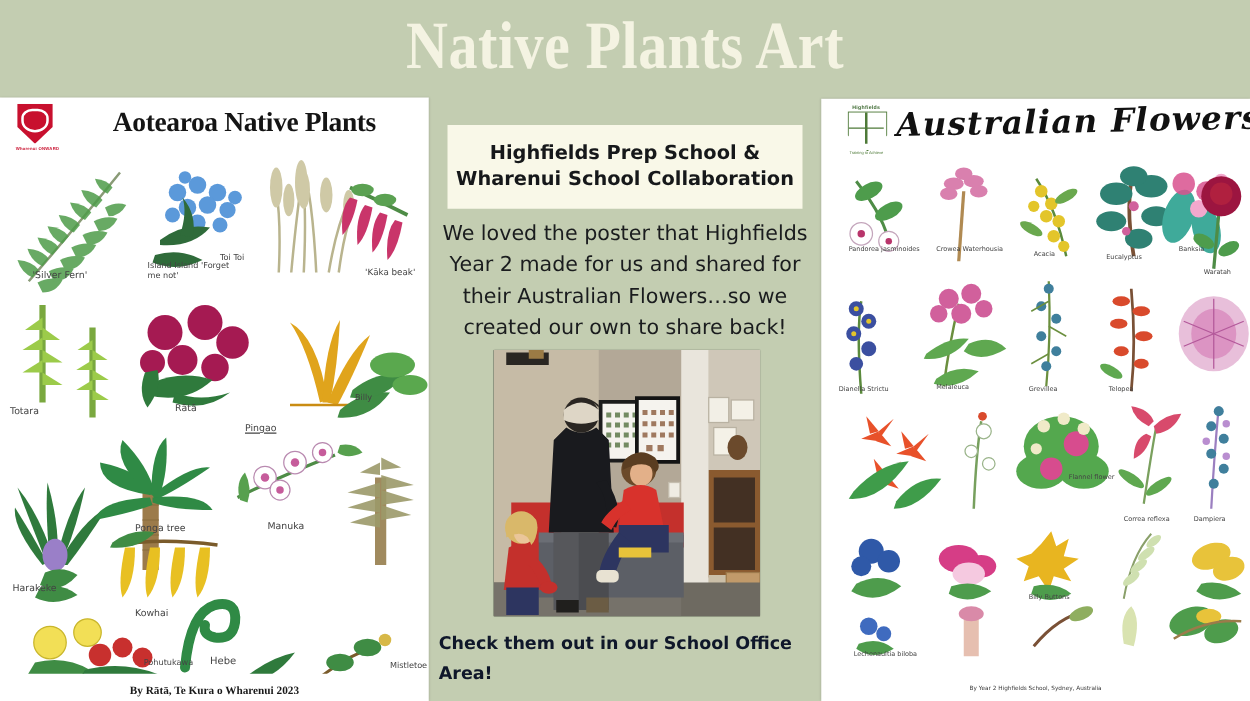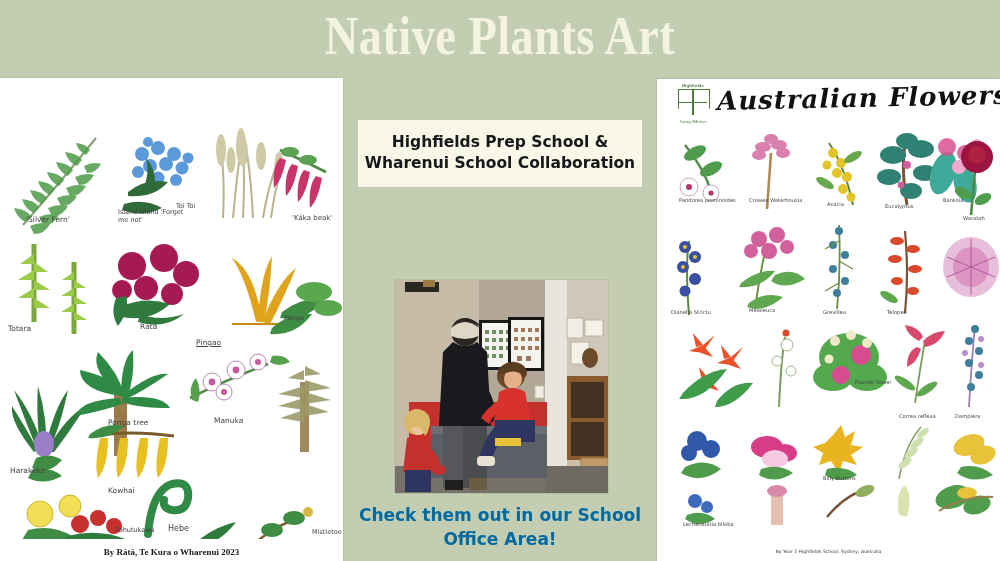--- a/index.html
+++ b/index.html
@@ -105,48 +105,56 @@
   .center{position:absolute;left:343px;top:78px;width:314px;height:483px;}
   .banner{
     position:absolute;left:15px;top:22px;width:284px;
     background:#f9f8e8;
     padding:12px 6px 13px;
     text-align:center;
     font-weight:bold;font-size:15.5px;line-height:21px;
     color:#16181a;
     font-family:"DejaVu Sans", sans-serif;
     box-sizing:border-box;
-    margin-top:20px;
   }
   .blurb{
     position:absolute;left:8px;top:96px;width:298px;
     text-align:center;font-size:16.5px;line-height:25px;
     color:#1a1c1e;font-family:"DejaVu Sans", sans-serif;
   }
   .footer-cta{
     position:absolute;left:8px;top:425px;width:298px;
-    text-align:center;font-weight:bold;font-size:17px;line-height:24px;
-    color:#0369a1;font-family:"DejaVu Sans", sans-serif;
+    text-align:left;font-weight:bold;font-size:14px;line-height:24px;
+    color:#0f172a;font-family:"DejaVu Sans", sans-serif;
   }
 
   
   .photo{
     position:absolute;left:52px;top:202px;width:213px;height:213px;
     background:#2f2d2b;overflow:hidden;
     box-shadow:0 0 1px rgba(0,0,0,.4);
   }
 </style>
 </head>
 <body>
 
 <div class="stage">
 
   <div class="title">Native Plants Art</div>
 
   <div class="poster poster-left">
+    <div class="poster-head">
+
+      <div class="crest-nz">
+        <div class="shield"></div>
+        <div class="cap">Wharenui ONWARD</div>
+      </div>
+
+      <div class="poster-title-nz">Aotearoa Native Plants</div>
+    </div>
 
     <div class="art">
       <svg viewBox="0 0 343 417" width="343" height="417">
         <defs>
           <linearGradient id="g1" x1="0" y1="0" x2="1" y2="1">
             <stop offset="0" stop-color="#7fbf62"></stop>
               <stop offset="1" stop-color="#3d7a34"></stop>
           </linearGradient>
         </defs>
 
@@ -409,37 +417,38 @@
           <path d="M0 30 q20 -16 40 -20 q-18 24 -42 24z"></path>
         </g>
       </svg>
       <div class="lbl" style="left:26px;top:93px;font-size:7.5px;">'Silver Fern'</div>
       <div class="lbl" style="left:118px;top:86px;font-size:6.5px;width:76px;white-space:normal;line-height:8px;">Island Island 'Forget me not'</div>
       <div class="lbl" style="left:176px;top:80px;font-size:6.5px;">Toi Toi</div>
       <div class="lbl" style="left:292px;top:92px;font-size:7px;">'Kāka beak'</div>
       <div class="lbl" style="left:8px;top:202px;font-size:7.5px;">Totara</div>
       <div class="lbl" style="left:140px;top:200px;font-size:7.5px;">Rātā</div>
       <div class="lbl" style="left:196px;top:216px;font-size:7.5px;text-decoration:underline;">Pingao</div>
-      <div class="lbl" style="left:284px;top:192px;font-size:6.5px;">Ponga</div>
+      <div class="lbl" style="left:284px;top:192px;font-size:6.5px;">Billy</div>
       <div class="lbl" style="left:108px;top:296px;font-size:7.5px;">Ponga tree</div>
       <div class="lbl" style="left:214px;top:294px;font-size:7.5px;">Manuka</div>
       <div class="lbl" style="left:10px;top:344px;font-size:7.5px;">Harakeke</div>
       <div class="lbl" style="left:108px;top:364px;font-size:7.5px;">Kowhai</div>
       <div class="lbl" style="left:168px;top:402px;font-size:8px;">Hebe</div>
       <div class="lbl" style="left:96px;top:404px;font-size:6.5px;padding-left:19px;">Pohutukawa</div>
       <div class="lbl" style="left:276px;top:406px;font-size:6.5px;margin-left:36px;">Mistletoe</div>
     </div>
 
     <div class="credit">By Rātā, Te Kura o Wharenui 2023</div>
   </div>
 
   <div class="center">
 
     <div class="banner">Highfields Prep School &amp; Wharenui School Collaboration</div>
 
+    <div class="blurb">We loved the poster that Highfields Year 2 made for us and shared for their Australian Flowers…so we created our own to share back!</div>
 
     <div class="photo">
       <svg viewBox="0 0 213 213" width="213" height="213">
 
         <rect x="0" y="0" width="213" height="213" fill="#b9ae9b"></rect>
         <rect x="0" y="0" width="150" height="213" fill="#c6bba6"></rect>
         <rect x="84" y="0" width="66" height="213" fill="#b3a897"></rect>
         <rect x="150" y="0" width="22" height="213" fill="#e9e5dc"></rect>
         <rect x="172" y="0" width="41" height="213" fill="#cfc7b8"></rect>
 

